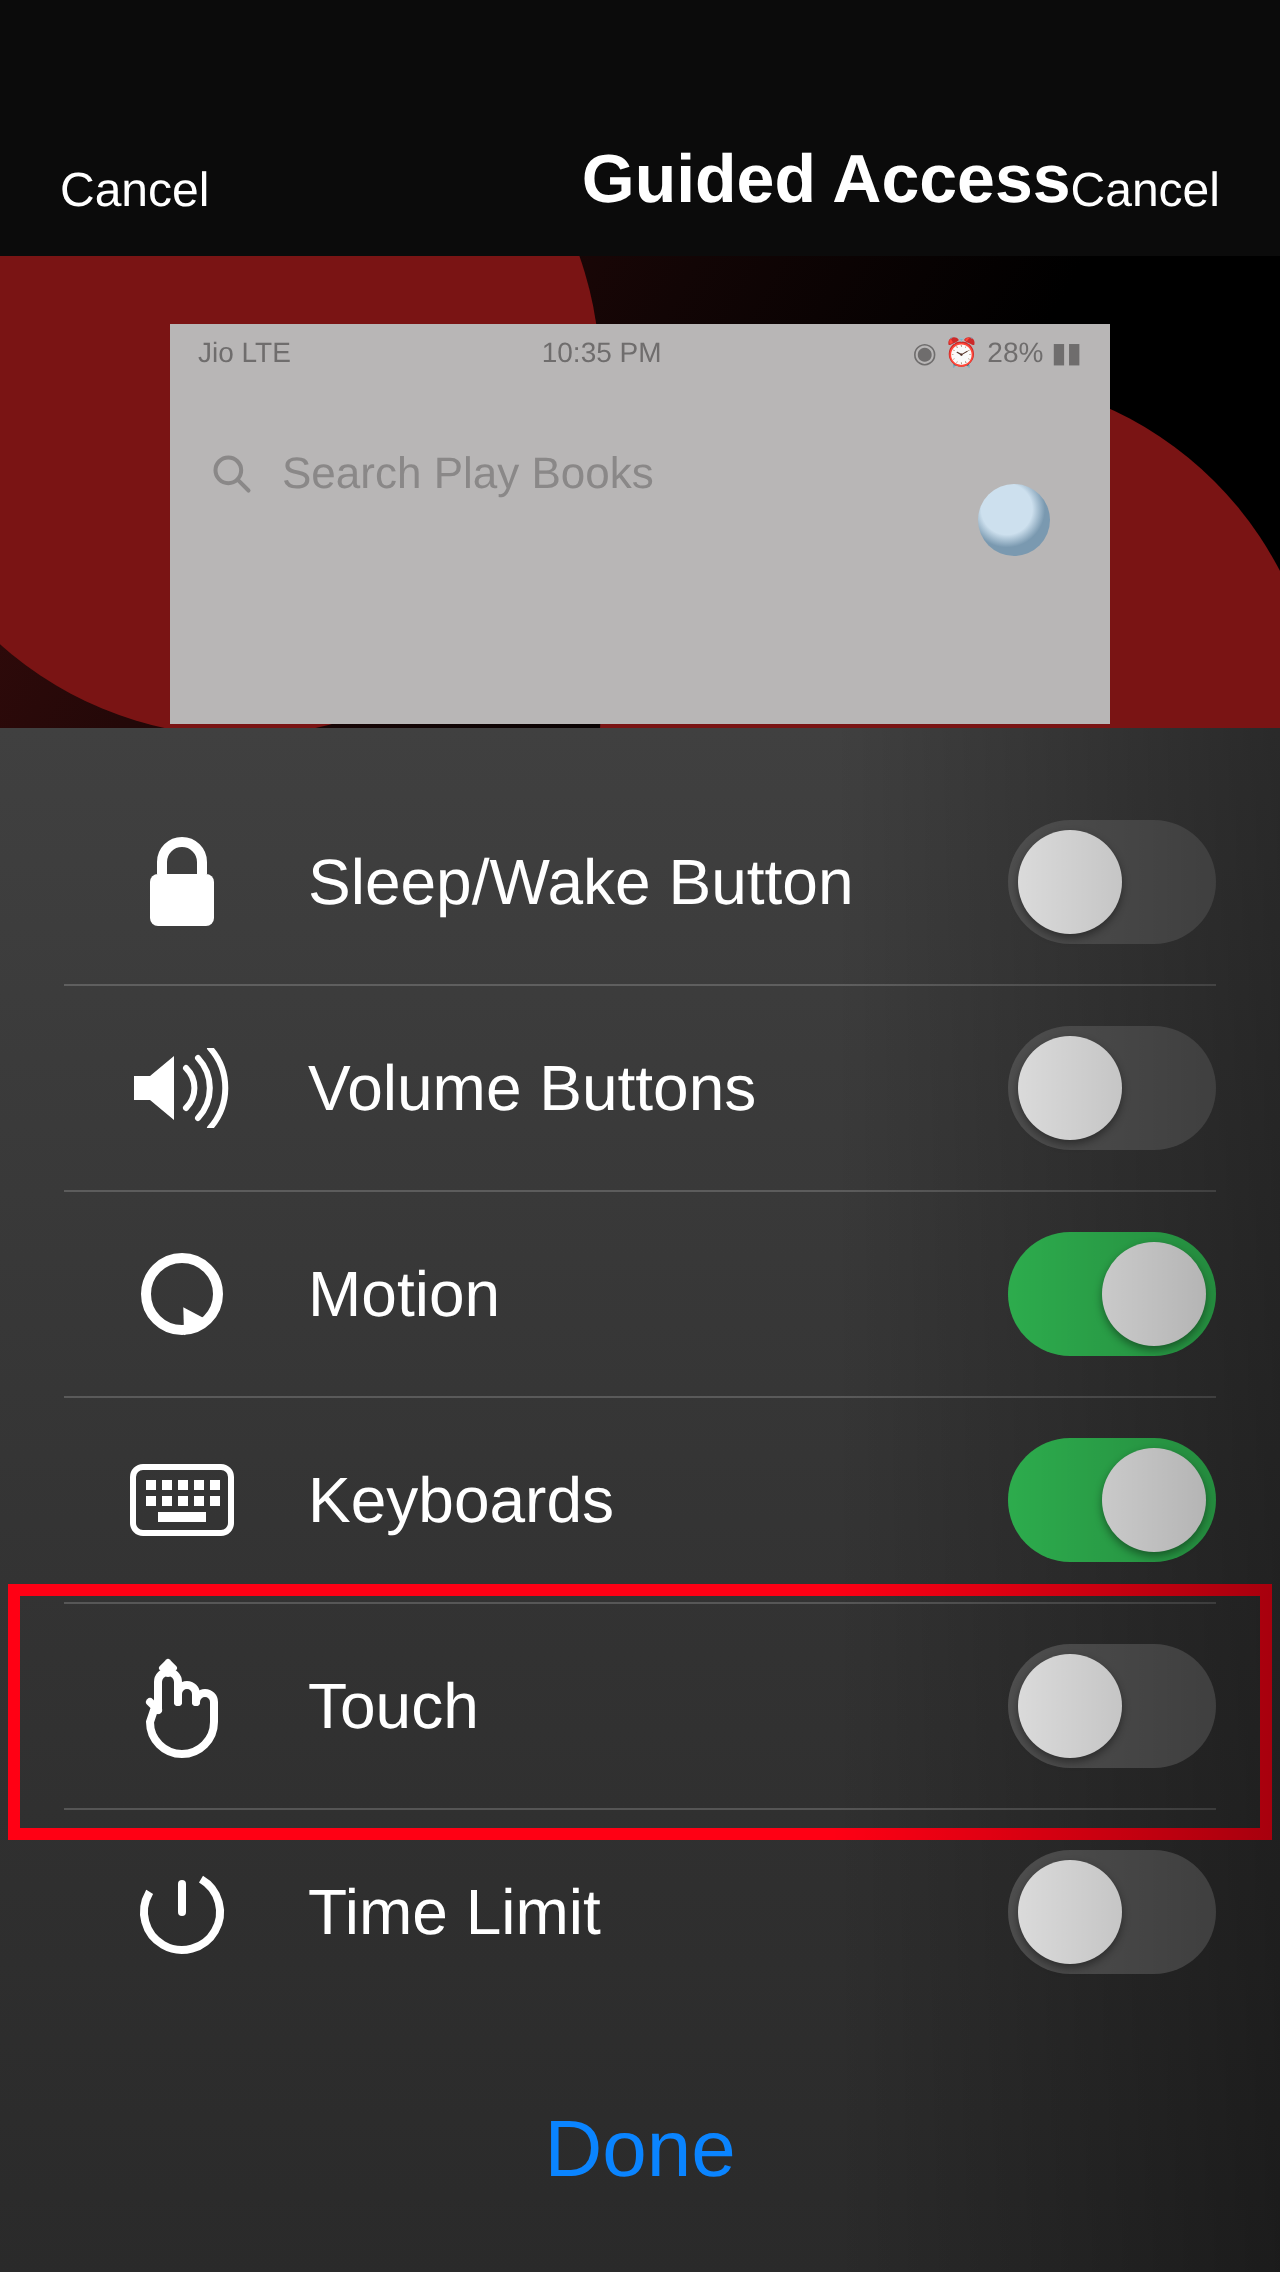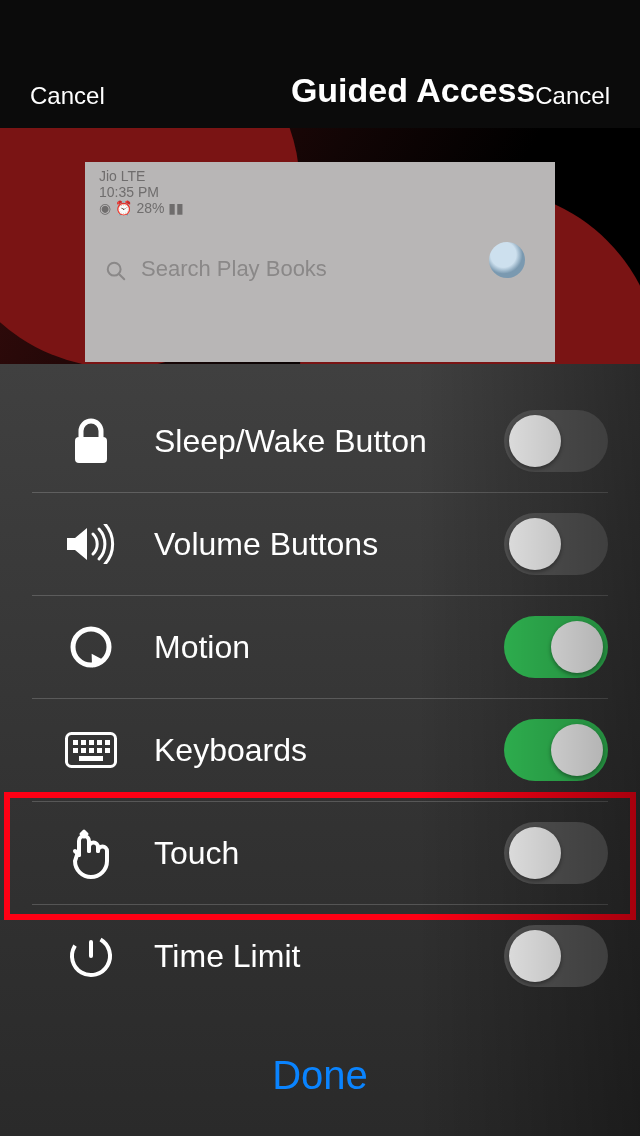--- a/index.html
+++ b/index.html
@@ -68,25 +68,24 @@
     background: #b8b6b6;
     box-sizing: border-box;
     overflow:hidden;
   }
   .preview .status {
     display:flex;
     justify-content: space-between;
     font-size:14px;
     color:#6f6d6d;
     padding:6px 14px 0 14px;
-    flex-direction:column;
   }
   .preview .search {
     display:flex;
-    align-items:flex-end;
+    align-items:center;
     margin-top:40px;
     padding:0 20px;
     color:#8a8888;
     font-size:22px;
   }
   .preview .search .sicon{
     width:22px;height:22px;margin-right:14px;
   }
   .preview .avatar{
     position:absolute;

